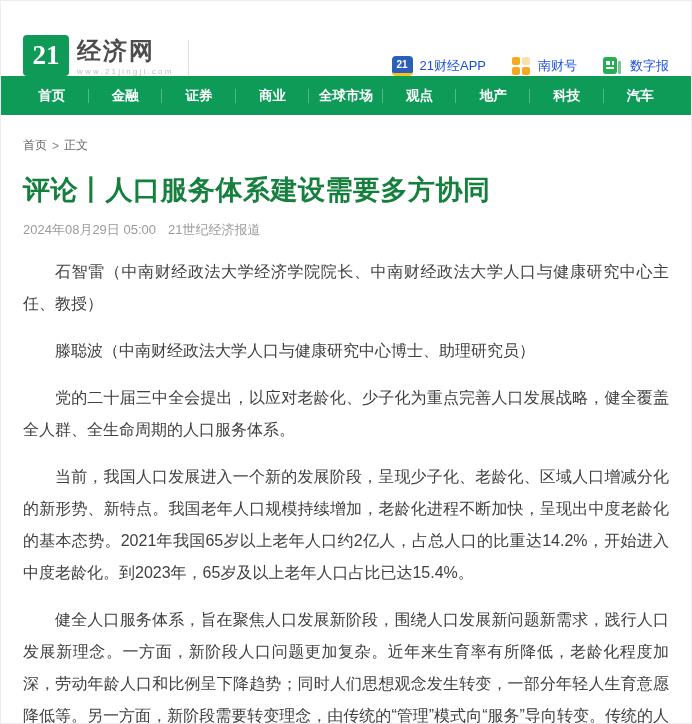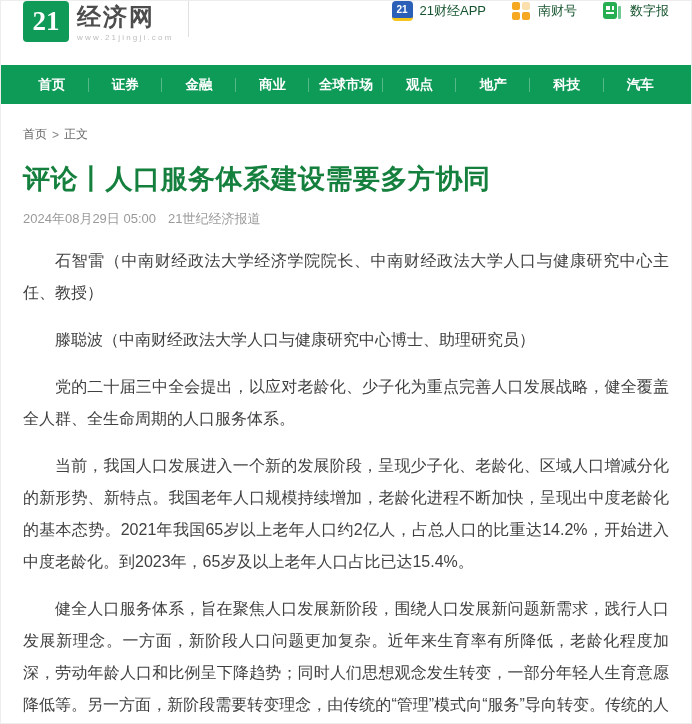--- a/index.html
+++ b/index.html
@@ -12,23 +12,23 @@
   }
   .page {
     width: 692px; height: 724px;
     border: 1px solid #ededed;
     background: #fff;
     overflow: hidden;
   }
 
   
   .site-header {
-    height: 64px;
+    height: 75px;
     display: flex;
-    align-items: flex-start;
+    align-items: flex-end;
     padding: 0 14px 0 22px;
     background: #fff;
   }
   .logo { display: flex; align-items: center; cursor: pointer; }
   .logo-badge {
     width: 46px; height: 41px;
     background: #0f9b57;
     border-radius: 4px;
     color: #fff;
     font-family: "Liberation Serif", "DejaVu Serif", serif;
@@ -53,21 +53,21 @@
   }
   .header-vdivider {
     width: 1px; height: 36px;
     background: #e0e0e0;
     margin: 0 12px 0 14px;
   }
   .tagline { font-size: 11px; color: #999; line-height: 17px; }
   .header-spacer { flex: 1; }
   .header-links { display: flex; align-items: center; gap: 26px; padding-right: 8px; }
   .hlink { display: flex; align-items: center; gap: 7px; cursor: pointer; }
-  .hlink-label { font-size: 13px; color: #14532d; white-space: nowrap; }
+  .hlink-label { font-size: 13px; color: #1d4ed8; white-space: nowrap; }
 
   .icon-app {
     width: 21px; height: 20px;
     background: #2b5fb8;
     border-radius: 4px;
     border-bottom: 3px solid #f6c51d;
     color: #fff;
     font-size: 10px; font-weight: bold;
     display: flex; align-items: center; justify-content: center;
   }
@@ -195,22 +195,22 @@
           <span class="paper-page"></span>
           <span class="paper-bar"></span>
         </span>
         <span class="hlink-label">数字报</span>
       </div>
     </div>
   </header>
 
   <nav class="main-nav">
     <a class="nav-item">首页</a>
+    <a class="nav-item">金融</a>
     <a class="nav-item">证券</a>
-    <a class="nav-item">金融</a>
     <a class="nav-item">商业</a>
     <a class="nav-item">全球市场</a>
     <a class="nav-item">观点</a>
     <a class="nav-item">地产</a>
     <a class="nav-item">科技</a>
     <a class="nav-item">汽车</a>
   </nav>
 
   <div class="breadcrumb">
     <a>首页</a>

